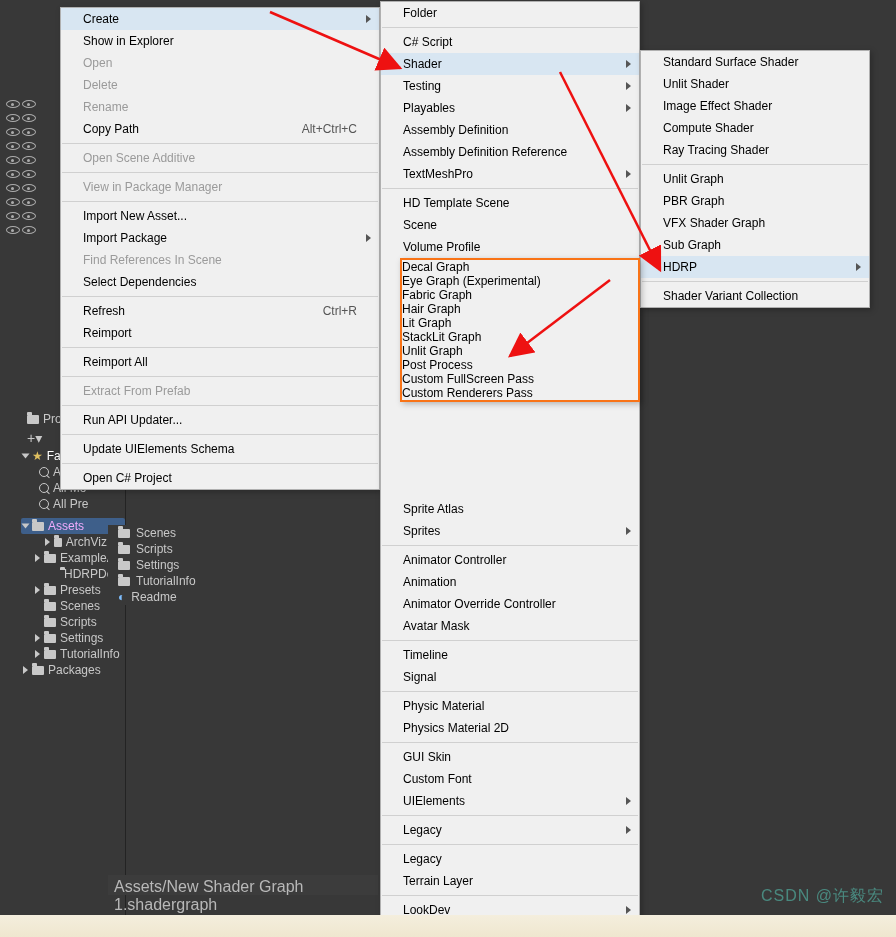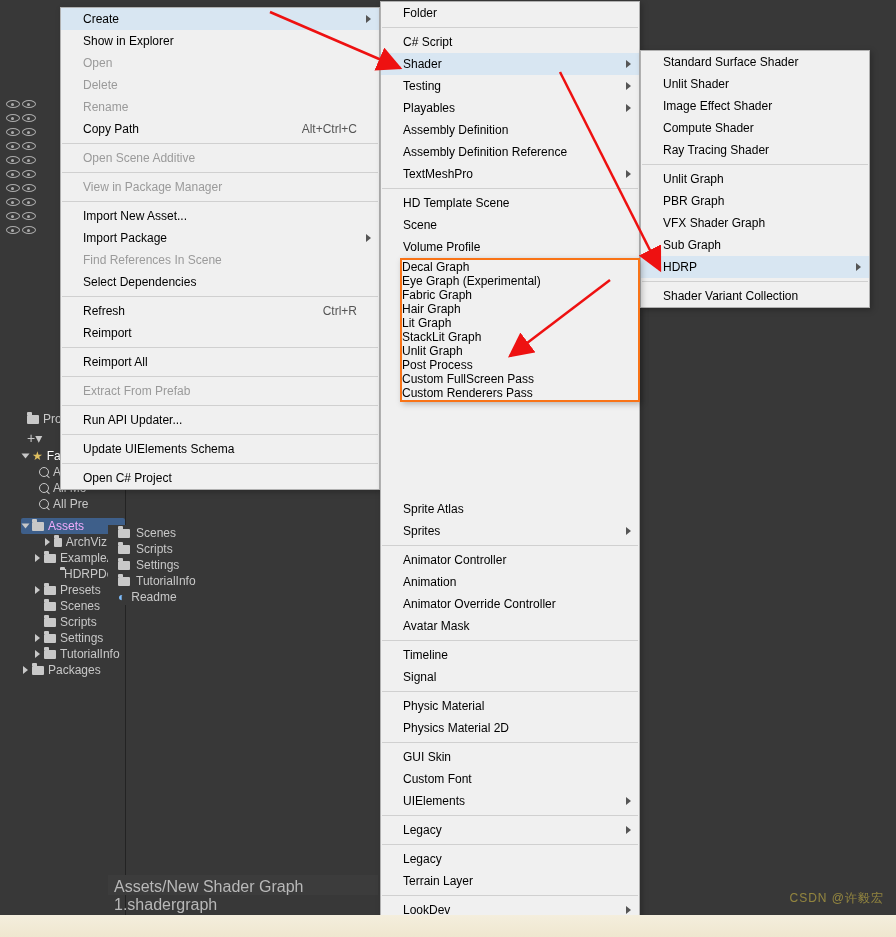--- a/index.html
+++ b/index.html
@@ -45,21 +45,21 @@
   .shortcut { color:#555; padding-left:30px;text-align:right;}
 
   .menu1 { left:60px; top:7px; width:320px;}
   .menu2 { left:380px; top:1px; width:260px;}
   .menu3 { left:640px; top:50px; width:230px;}
   .menu2b { position:absolute; left:400px; top:258px; width:240px; background:#f0f0f0; border:2px solid #f97316; box-shadow:2px 2px 6px rgba(0,0,0,0.25); color:#000; z-index:5;}
 
   
   svg.overlay { position:absolute; left:0; top:0; width:896px; height:937px; pointer-events:none; z-index:10;}
 
-  .watermark { position:absolute; right:12px; bottom:30px; color:#fde047; opacity:0.45; font-size:12px; letter-spacing:1px;}
+  .watermark { position:absolute; right:12px; bottom:30px; color:#5eead4; opacity:0.45; font-size:16px; letter-spacing:1px;}
   .bottom-strip { position:absolute; left:0; bottom:0; width:896px; height:22px; background:linear-gradient(#f4eedd,#efe7cf);}
 </style>
 </head>
 <body>
 
 <div class="dark-panel top-bar"></div>
 <div class="dark-panel left-col"></div>
 
 <div class="eye-stack">
   <div class="row">

